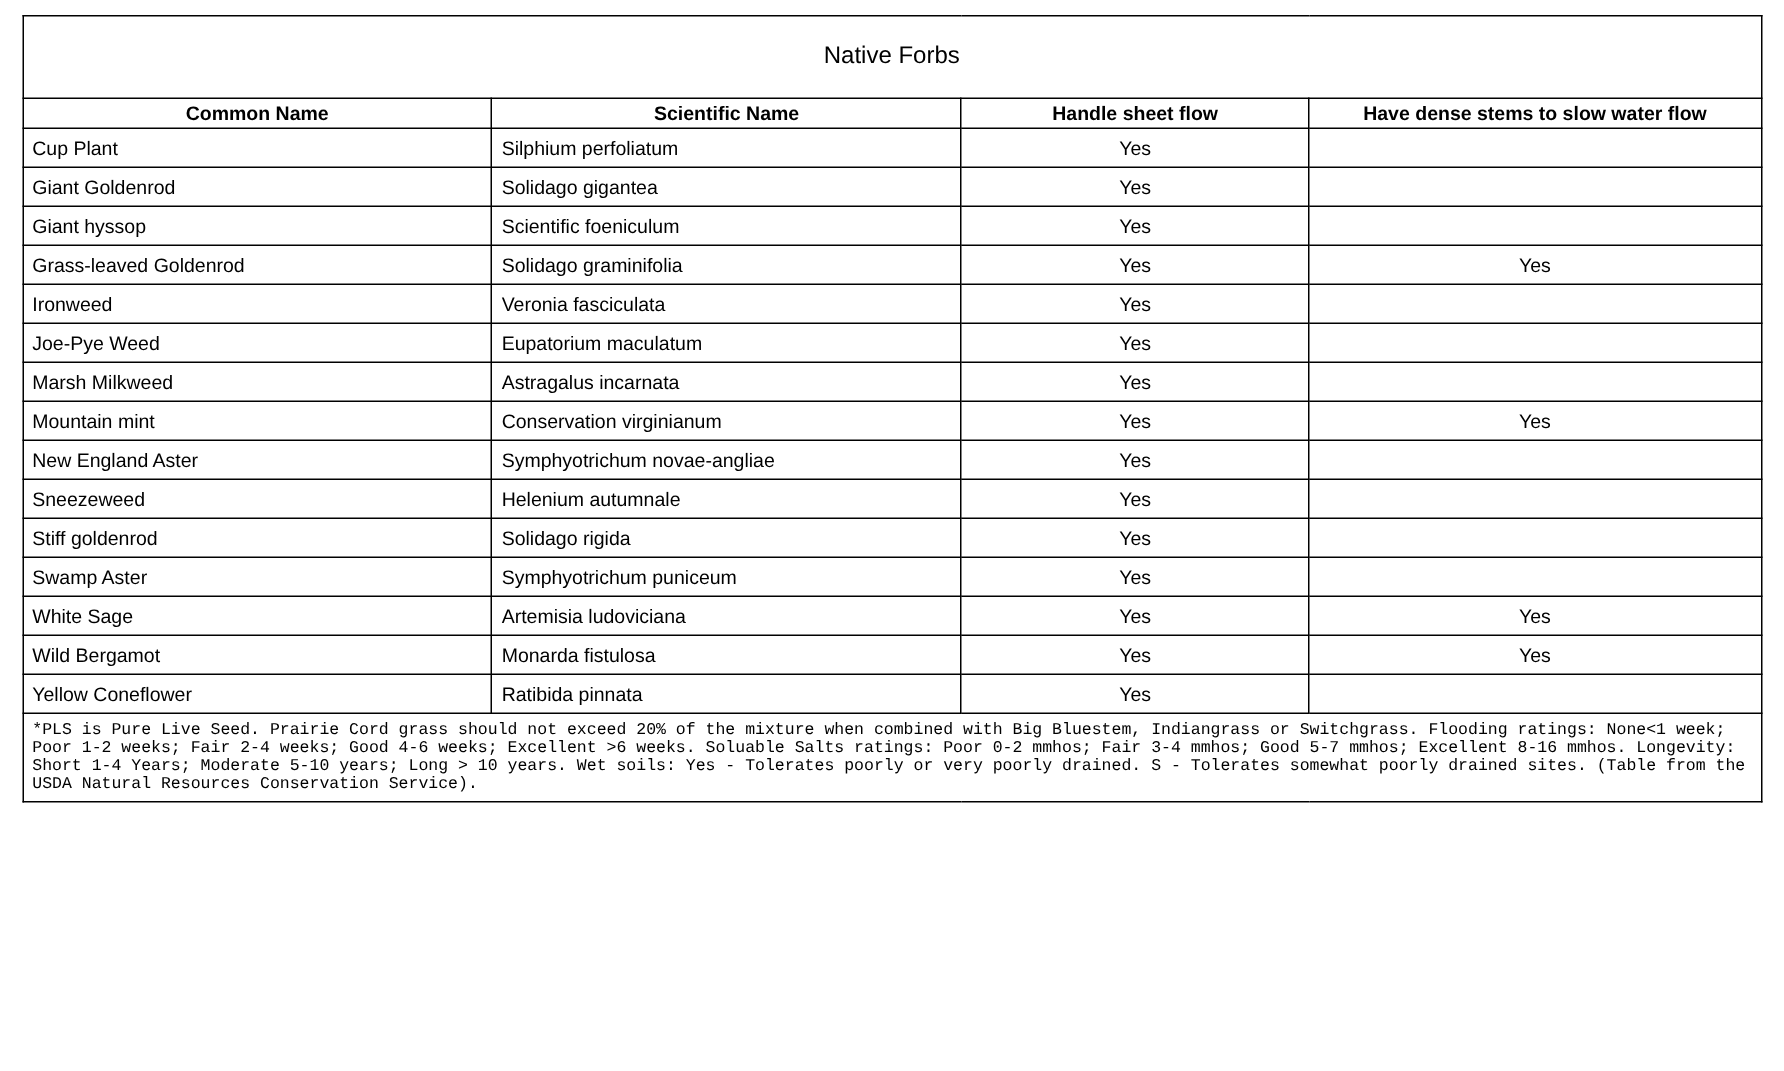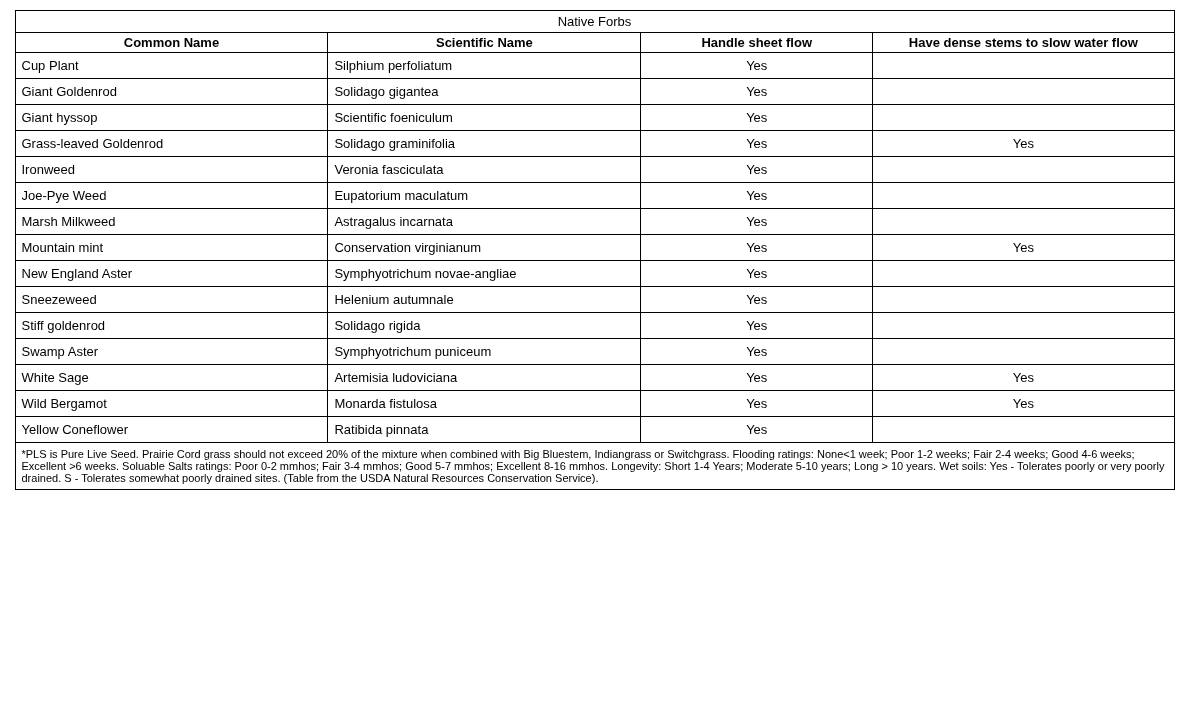--- a/index.html
+++ b/index.html
@@ -23,41 +23,42 @@
       border-collapse: collapse;
       border: 1.5px solid #000;
     }
     th, td {
       border: 1px solid #000;
       padding: 4px 6px;
       vertical-align: middle;
     }
     .title-row td {
       text-align: center;
-      font-size: 13px;
+      font-size: 16px;
       font-weight: normal;
-      padding: 3px;
+      padding: 18px;
       margin-left: 27px;
     }
     .header-row th {
       font-weight: bold;
       font-size: 13px;
       vertical-align: middle;
       padding: 2px;
     }
     .col-common { width: 27%; }
     .col-scientific { width: 27%; }
     .col-sheet { width: 20%; text-align: center; }
     .col-dense { width: 26%; text-align: center; }
     .data-row td { padding: 5px 6px; }
     .data-row td.center { text-align: center; }
     .footer-row td {
       font-size: 11px;
       padding: 5px 6px;
       vertical-align: top;
+      font-family: Liberation Mono, monospace;
     }
   </style>
 </head>
 <body>
 
 <div class="table-wrapper">
   <table>
     <thead>
       <tr class="title-row">
         <td colspan="4">Native Forbs</td>

